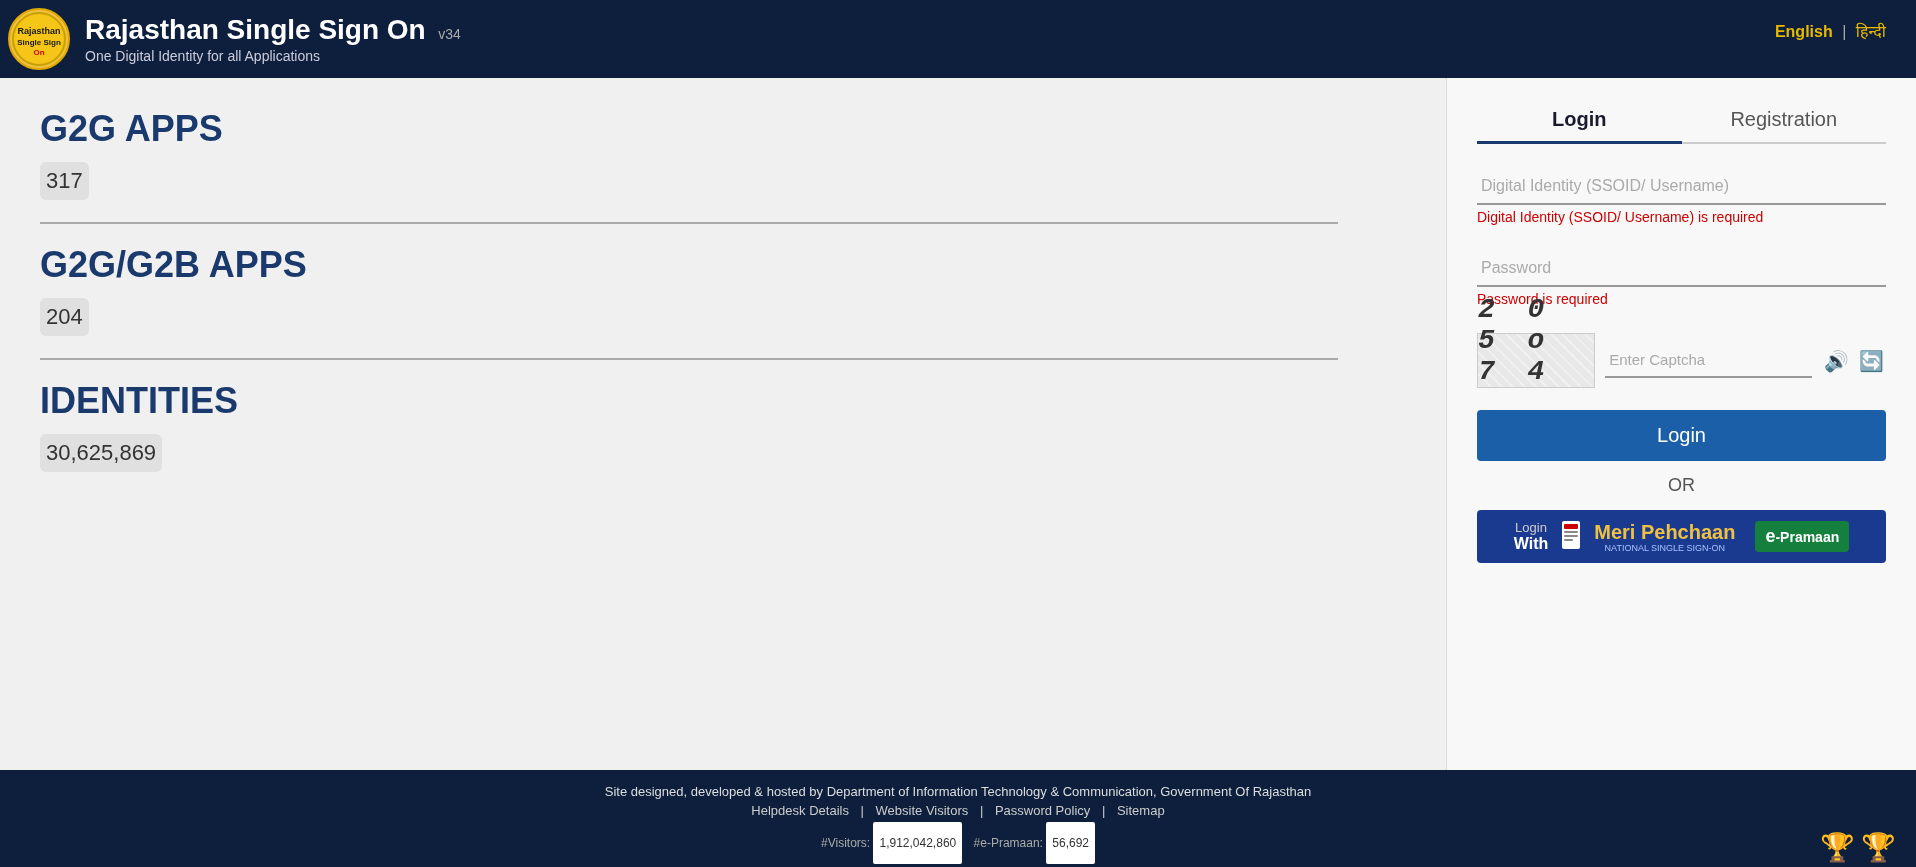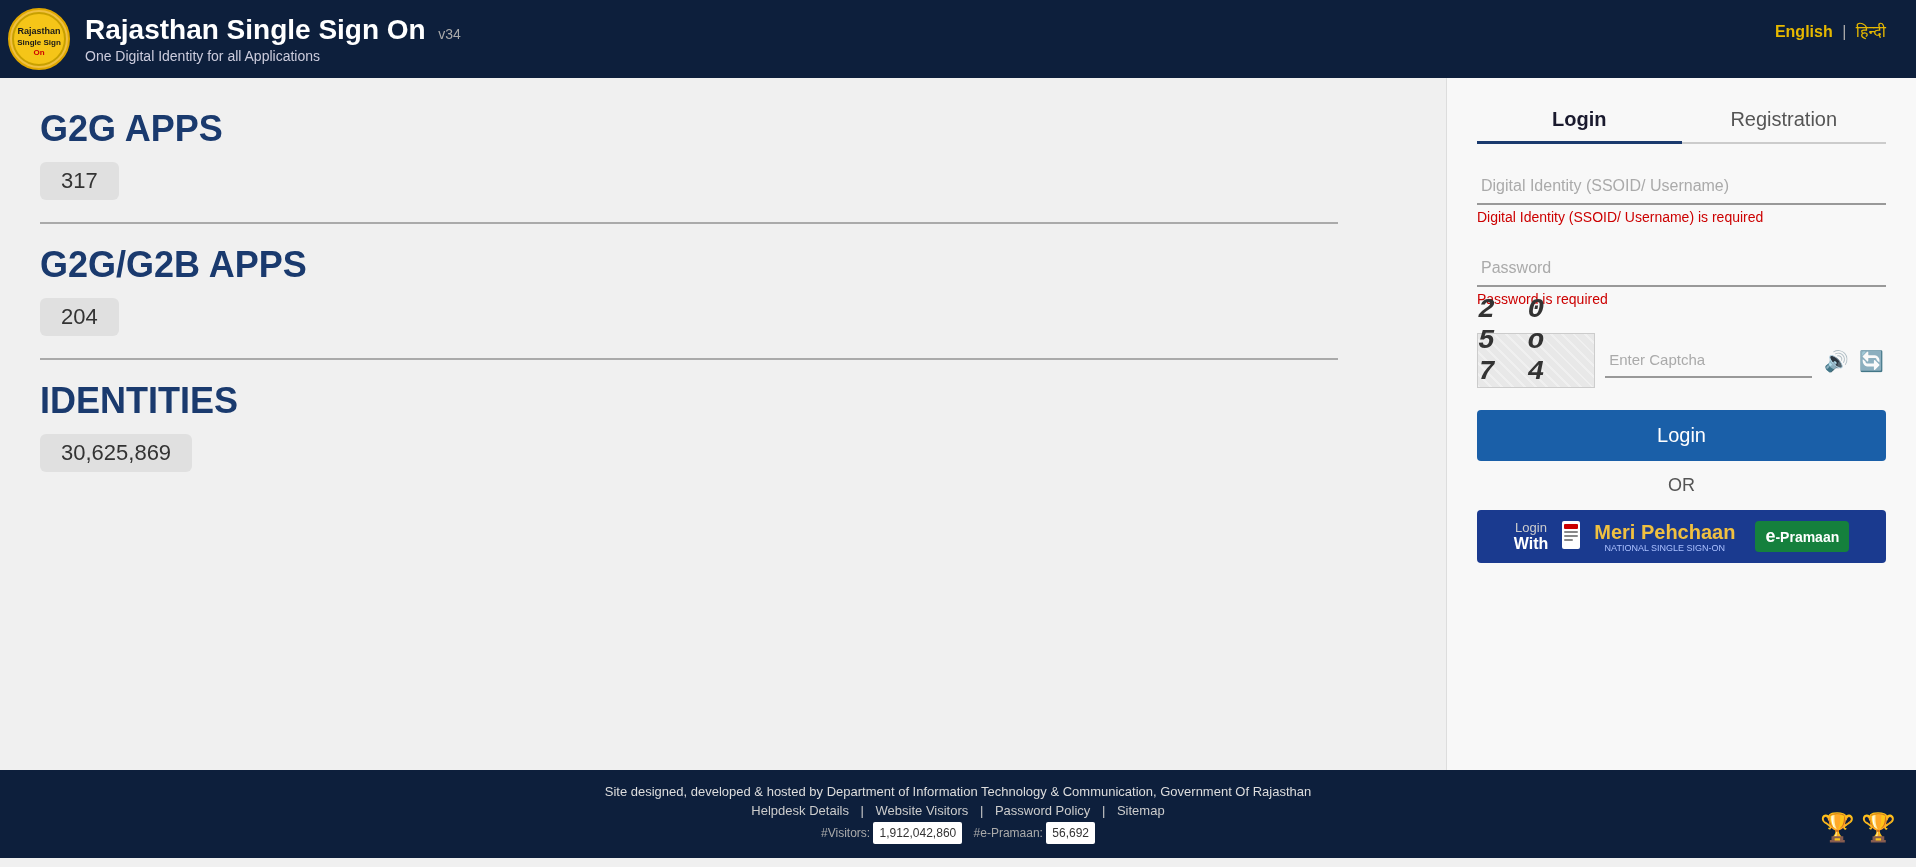--- a/index.html
+++ b/index.html
@@ -46,21 +46,21 @@
     .section-title {
       color: #1a3a6e;
       font-size: 36px;
       font-weight: 900;
       margin-bottom: 12px;
     }
     .section-count {
       display: inline-block;
       background: #e0e0e0;
       border-radius: 6px;
-      padding: 6px 21px;
+      padding: 6px 6px;
       font-size: 22px;
       font-weight: 500;
       color: #333;
     }
     .section-divider {
       border: none;
       border-top: 2px solid #aaa;
       margin: 22px 0 20px 0;
       width: 95%;
     }
@@ -216,21 +216,21 @@
       color: #ccc;
       text-decoration: none;
       cursor: pointer;
     }
     .footer-sep { margin: 0 8px; }
     .footer-stats { font-size: 12px; color: #aaa; }
     .stat-box {
       display: inline-block;
       background: #fff;
       color: #333;
-      padding: 4px 6px;
+      padding: 14px 6px;
       border-radius: 2px;
       font-size: 12px;
     }
     .trophy-area {
       position: absolute;
       right: 20px;
       bottom: 14px;
       display: flex;
       gap: 6px;
     }

